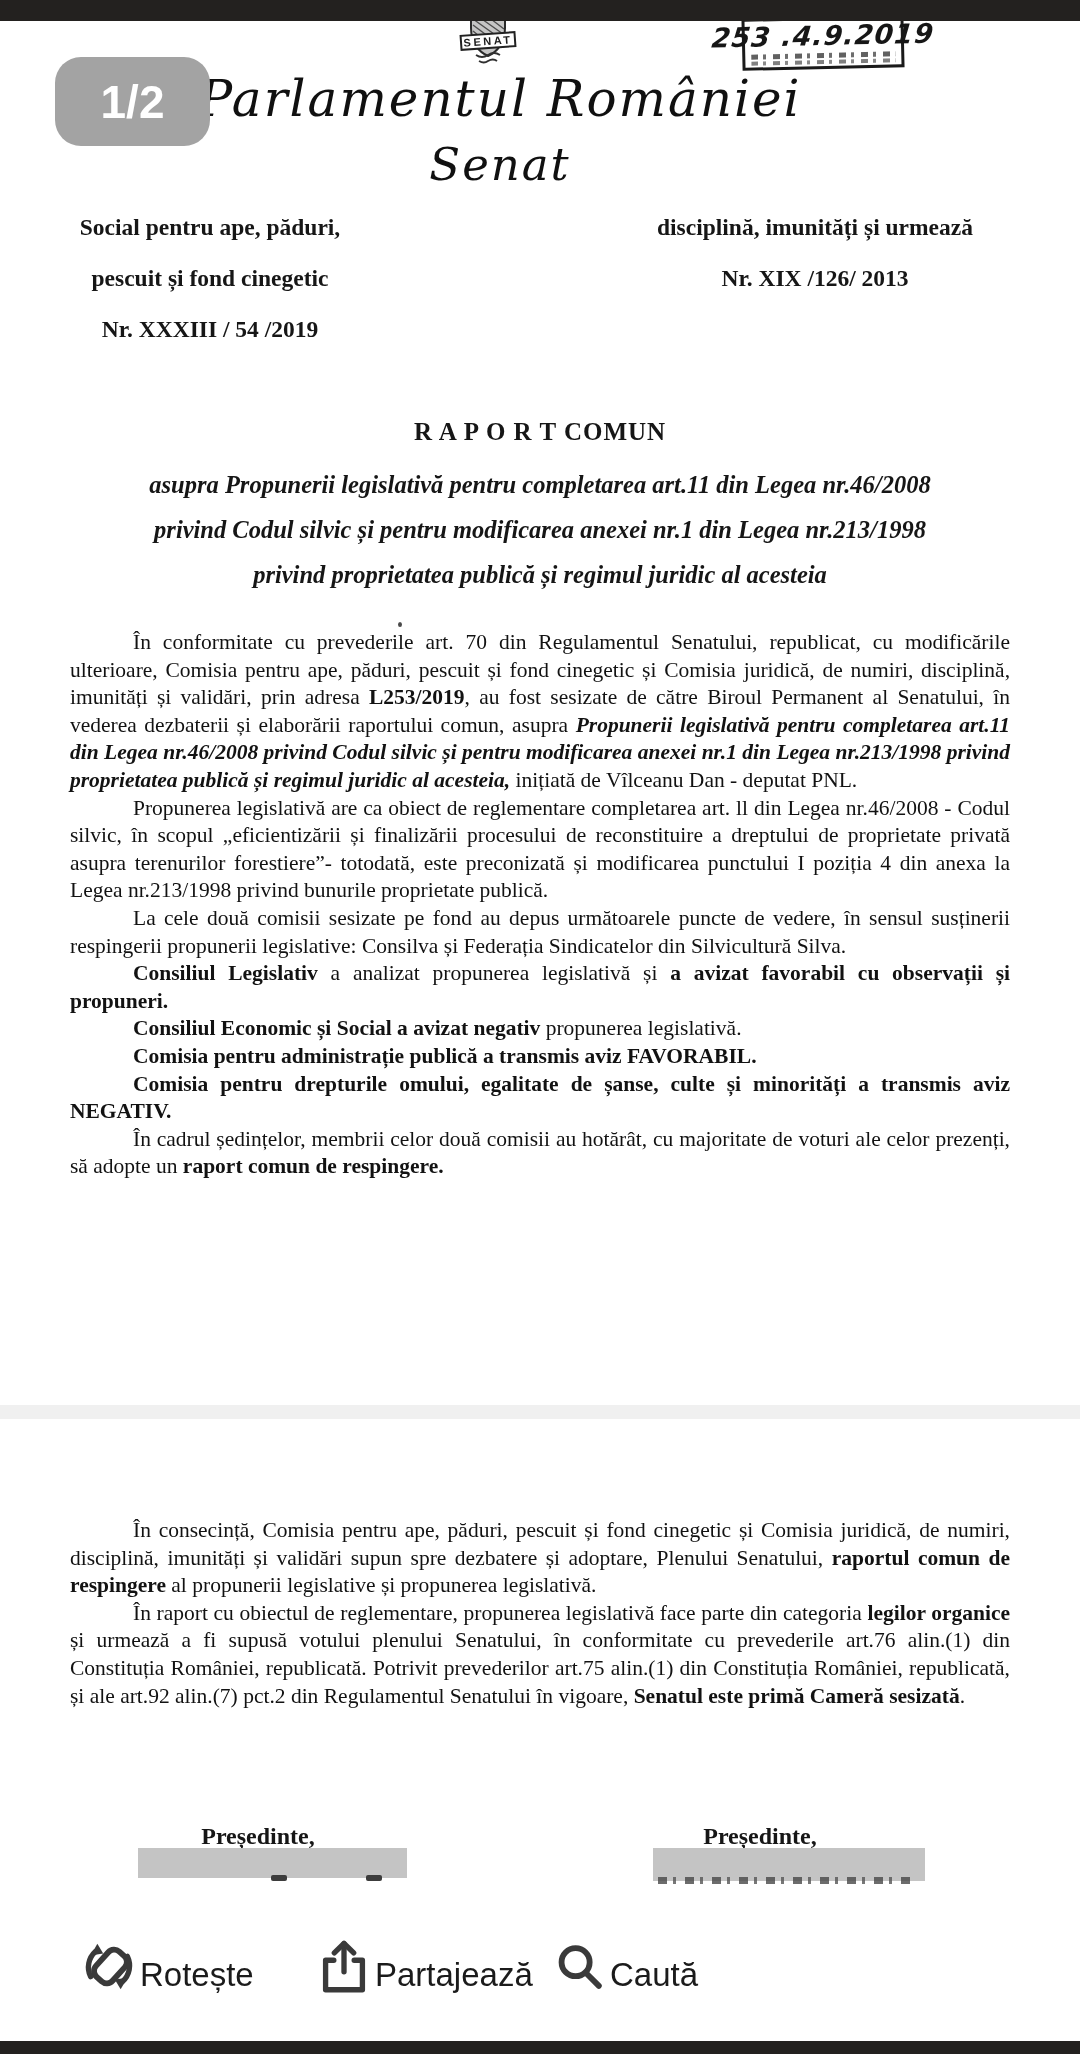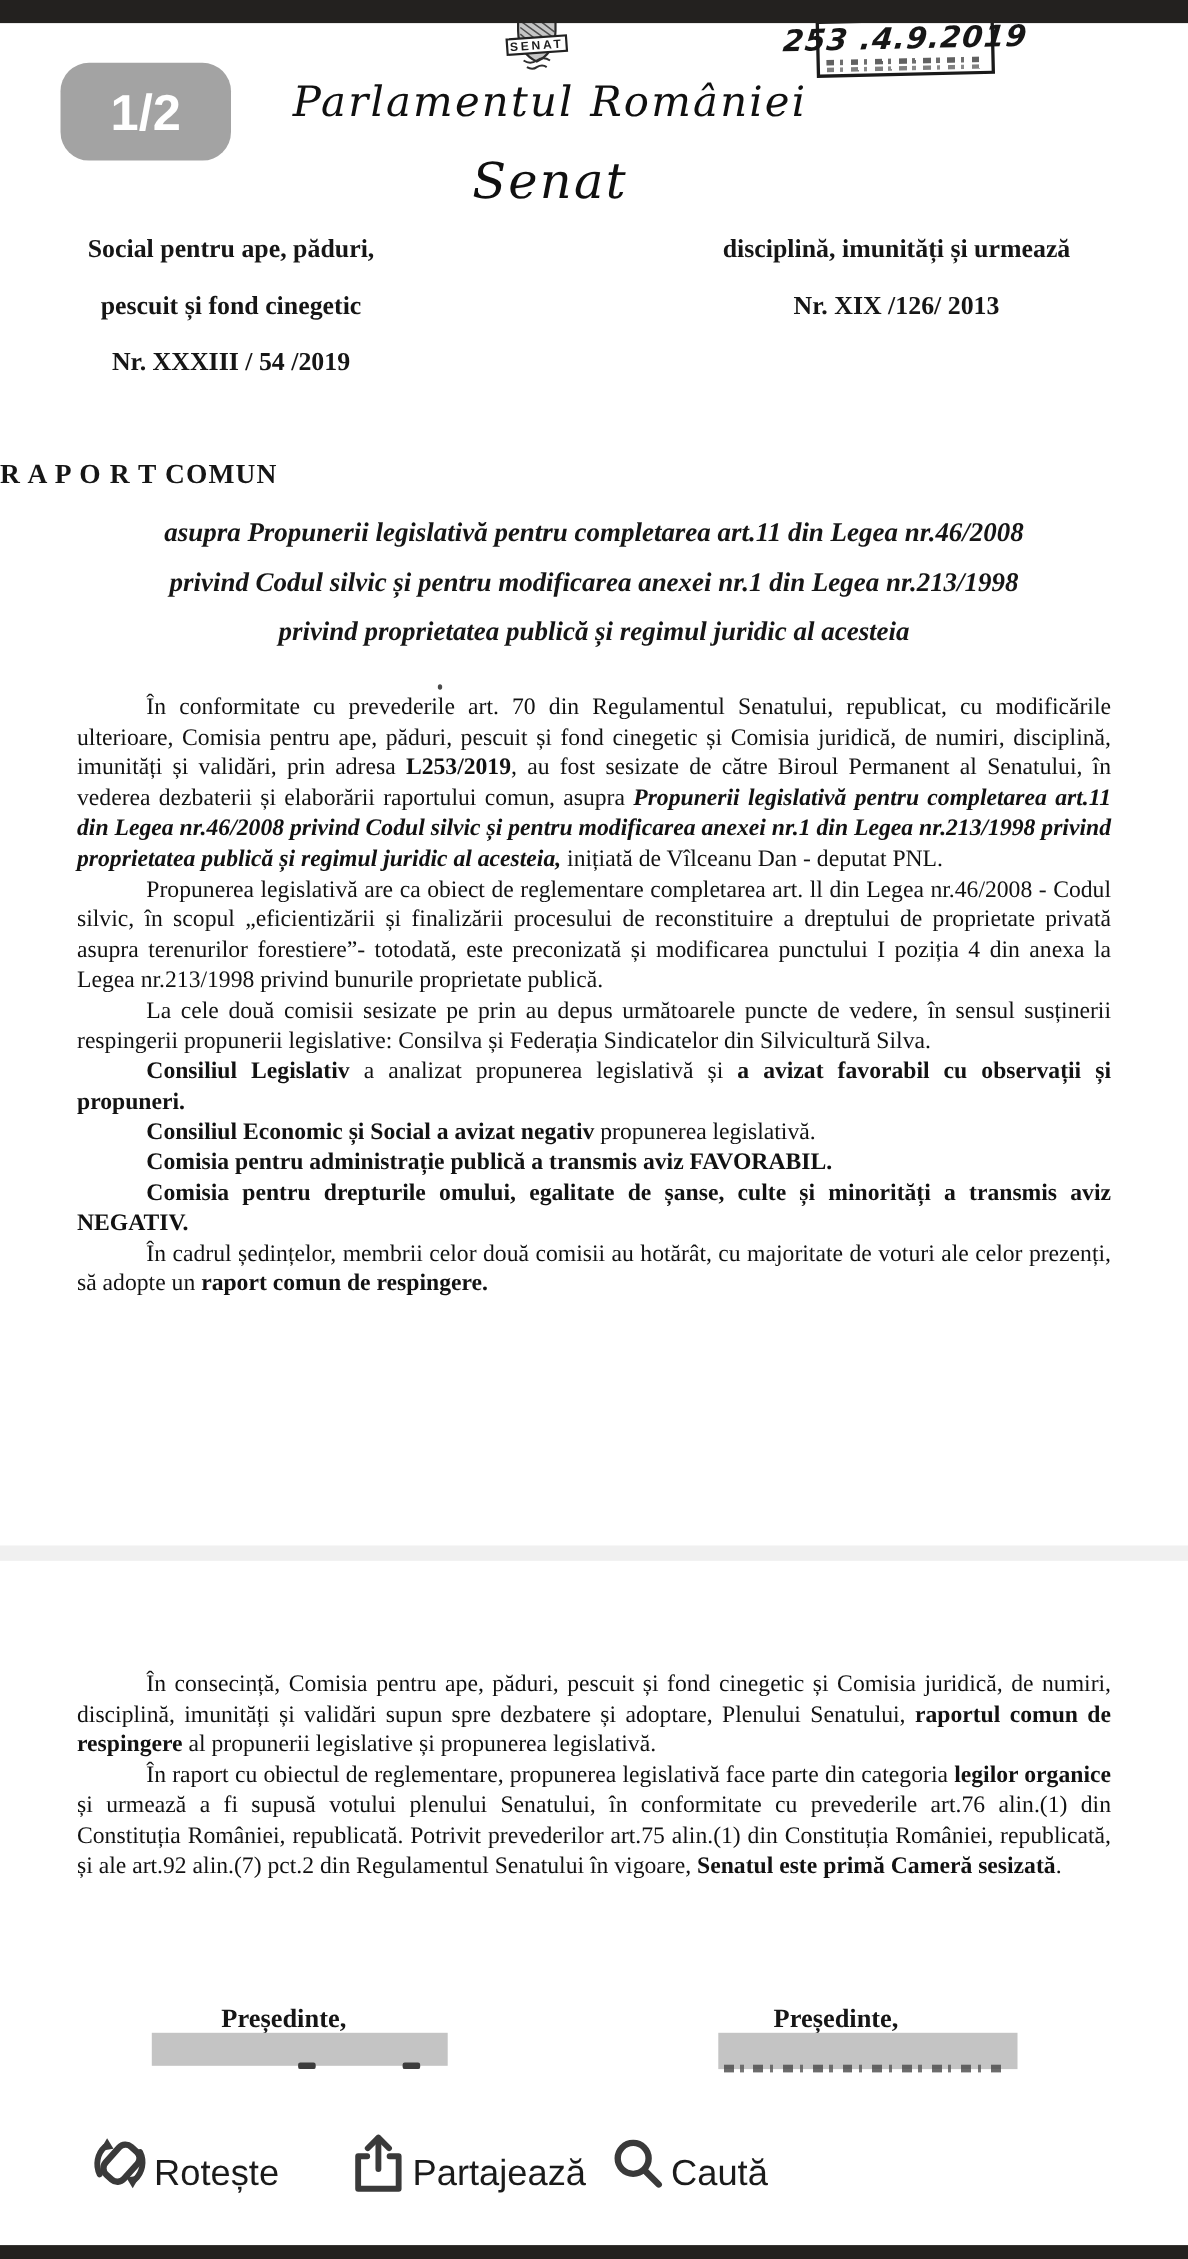--- a/index.html
+++ b/index.html
@@ -21,32 +21,32 @@
   .stamp{position:absolute;left:742px;top:17px;width:156px;height:46px;border:3px solid #1a1a1a;
          transform:rotate(-1.3deg);display:flex;flex-direction:column;align-items:center;justify-content:flex-start;}
   .stamp .hand{font-family:"DejaVu Sans",sans-serif;font-style:italic;font-weight:bold;font-size:27px;
                letter-spacing:1px;transform:skewX(-7deg);line-height:30px;margin-top:1px;white-space:nowrap;}
   .stamp .smudge{width:92%;height:5px;margin-top:2px;opacity:.75;
     background:repeating-linear-gradient(90deg,#2c2c2c 0 7px,transparent 7px 12px,#3d3d3d 12px 15px,transparent 15px 22px);}
   .stamp .smudge.s2{height:4px;margin-top:2px;opacity:.6;}
 
   
   .masthead-1{position:absolute;left:150px;top:70px;width:700px;text-align:center;
-              font-family:"DejaVu Serif",serif;font-style:italic;font-size:38px;letter-spacing:2px;color:#101010;}
+              font-family:"DejaVu Serif",serif;font-style:italic;font-size:50px;letter-spacing:2px;color:#101010;}
   .masthead-2{position:absolute;left:150px;top:138px;width:700px;text-align:center;
               font-family:"DejaVu Serif",serif;font-style:italic;font-size:45px;letter-spacing:2px;color:#101010;}
 
   
   .committee{position:absolute;top:202px;width:350px;text-align:center;font-weight:bold;
              font-size:23.5px;line-height:51px;}
   .committee.left{left:35px;}
   .committee.right{left:640px;}
 
   
-  .rtitle{position:absolute;left:0;top:418px;width:1080px;font-weight:bold;
+  .rtitle{position:absolute;left:0;top:418px;width:1080px;text-align:center;font-weight:bold;
           font-size:25px;letter-spacing:1px;}
   .rsubtitle{position:absolute;left:35px;top:462px;width:1010px;text-align:center;font-weight:bold;
              font-style:italic;font-size:24.5px;line-height:45px;}
 
   
   .body-block{position:absolute;left:70px;width:940px;font-size:21.5px;line-height:27.6px;
               text-align:justify;color:#121212;}
   .body-block.p1{top:629px;}
   .body-block.p2{top:1517px;}
   .para{margin:0;text-indent:63px;}
@@ -120,21 +120,21 @@
     <div>asupra Propunerii legislativă pentru completarea art.11 din Legea nr.46/2008</div>
     <div>privind Codul silvic și pentru modificarea anexei nr.1 din Legea nr.213/1998</div>
     <div>privind proprietatea publică și regimul juridic al acesteia</div>
   </div>
 
   <div class="artifact-dot"></div>
 
   <div class="body-block p1">
     <p class="para"><span>În conformitate cu prevederile art. 70 din Regulamentul Senatului, republicat, cu modificările ulterioare, Comisia pentru ape, păduri, pescuit și fond cinegetic și Comisia juridică, de numiri, disciplină, imunități și validări, prin adresa </span><span class="b">L253/2019</span><span>, au fost sesizate de către Biroul Permanent al Senatului, în vederea dezbaterii și elaborării raportului comun, asupra </span><span class="bi">Propunerii legislativă pentru completarea art.11 din Legea nr.46/2008 privind Codul silvic și pentru modificarea anexei nr.1 din Legea nr.213/1998 privind proprietatea publică și regimul juridic al acesteia,</span><span> inițiată de Vîlceanu Dan - deputat PNL.</span></p>
     <p class="para"><span>Propunerea legislativă are ca obiect de reglementare completarea art. ll din Legea nr.46/2008 - Codul silvic, în scopul „eficientizării și finalizării procesului de reconstituire a dreptului de proprietate privată asupra terenurilor forestiere”- totodată, este preconizată și modificarea punctului I poziția 4 din anexa la Legea nr.213/1998 privind bunurile proprietate publică.</span></p>
-    <p class="para"><span>La cele două comisii sesizate pe prin au depus următoarele puncte de vedere, în sensul susținerii respingerii propunerii legislative: Consilva și Federația Sindicatelor din Silvicultură Silva.</span></p>
+    <p class="para"><span>La cele două comisii sesizate pe fond au depus următoarele puncte de vedere, în sensul susținerii respingerii propunerii legislative: Consilva și Federația Sindicatelor din Silvicultură Silva.</span></p>
     <p class="para"><span class="b">Consiliul Legislativ</span><span> a analizat propunerea legislativă și </span><span class="b">a avizat favorabil cu observații și propuneri.</span></p>
     <p class="para"><span class="b">Consiliul Economic și Social a avizat negativ</span><span> propunerea legislativă.</span></p>
     <p class="para"><span class="b">Comisia pentru administrație publică a transmis aviz FAVORABIL.</span></p>
     <p class="para"><span class="b">Comisia pentru drepturile omului, egalitate de șanse, culte și minorități a transmis aviz NEGATIV.</span></p>
     <p class="para"><span>În cadrul ședințelor, membrii celor două comisii au hotărât, cu majoritate de voturi ale celor prezenți, să adopte un </span><span class="b">raport comun de respingere.</span></p>
   </div>
 
   <div class="page-divider"></div>
 
   <div style="position:absolute;left:0;top:1419px;width:1080px;height:622px;background:#fff;"></div>

